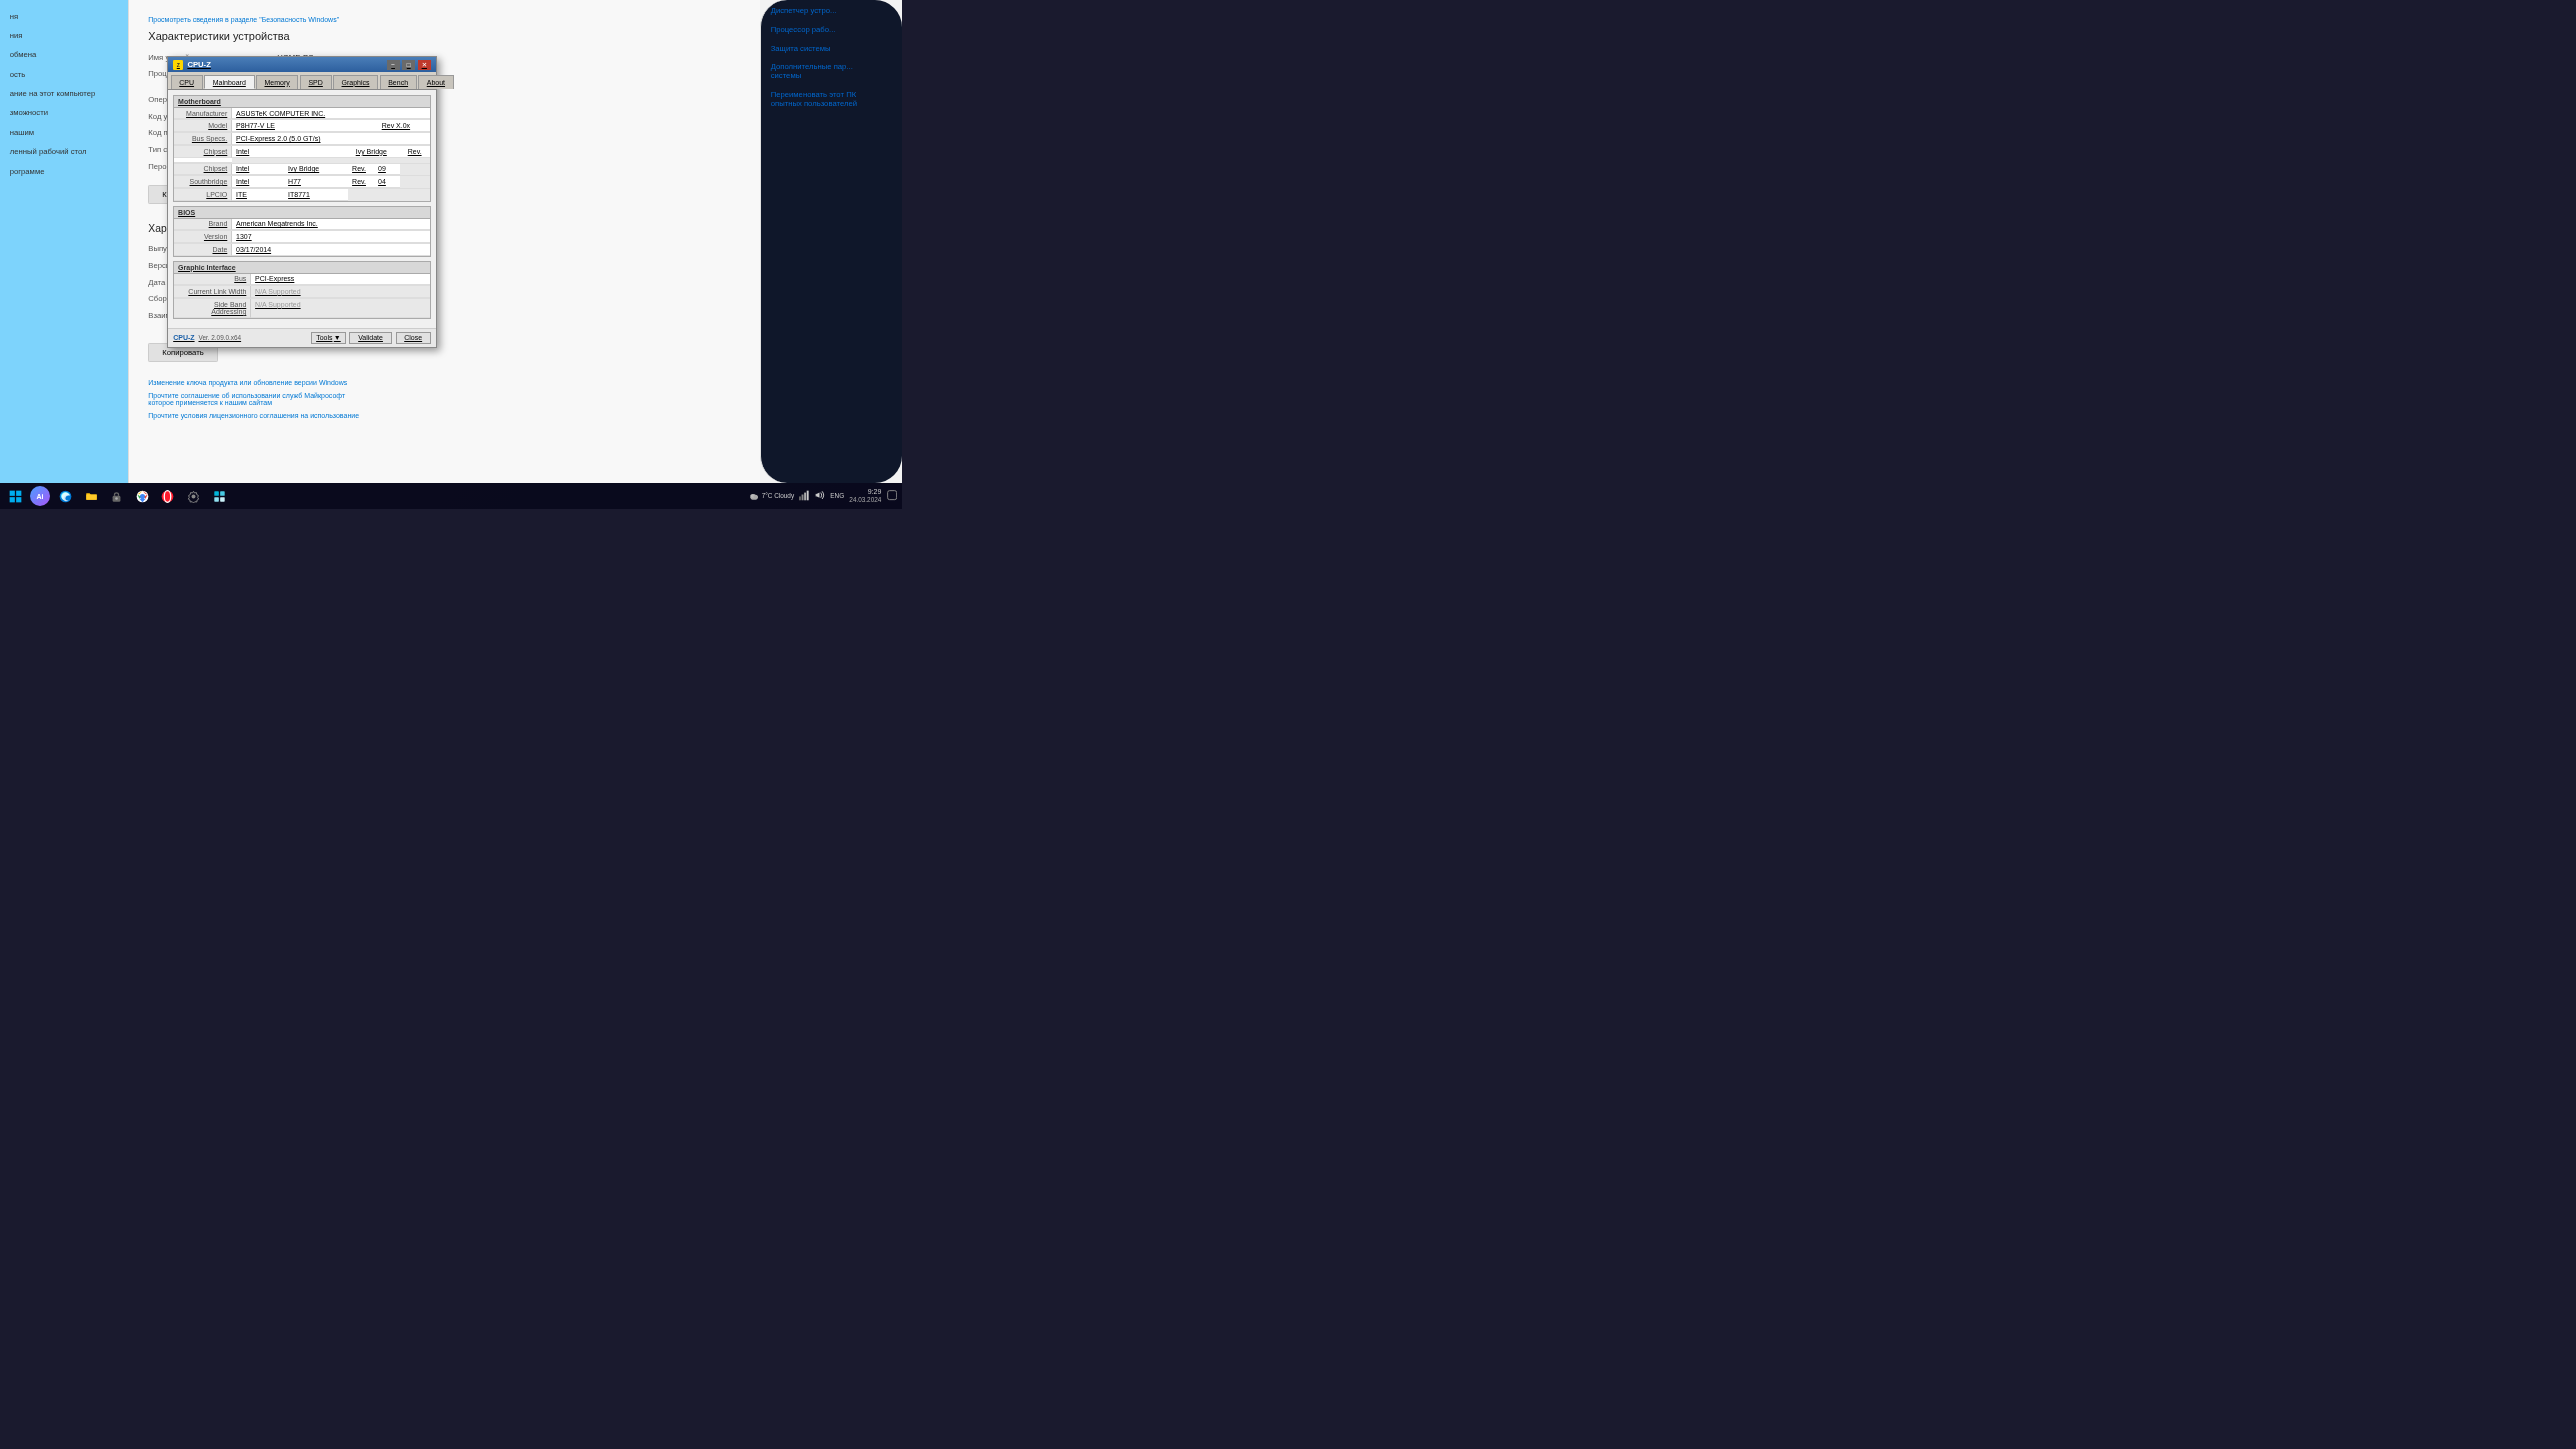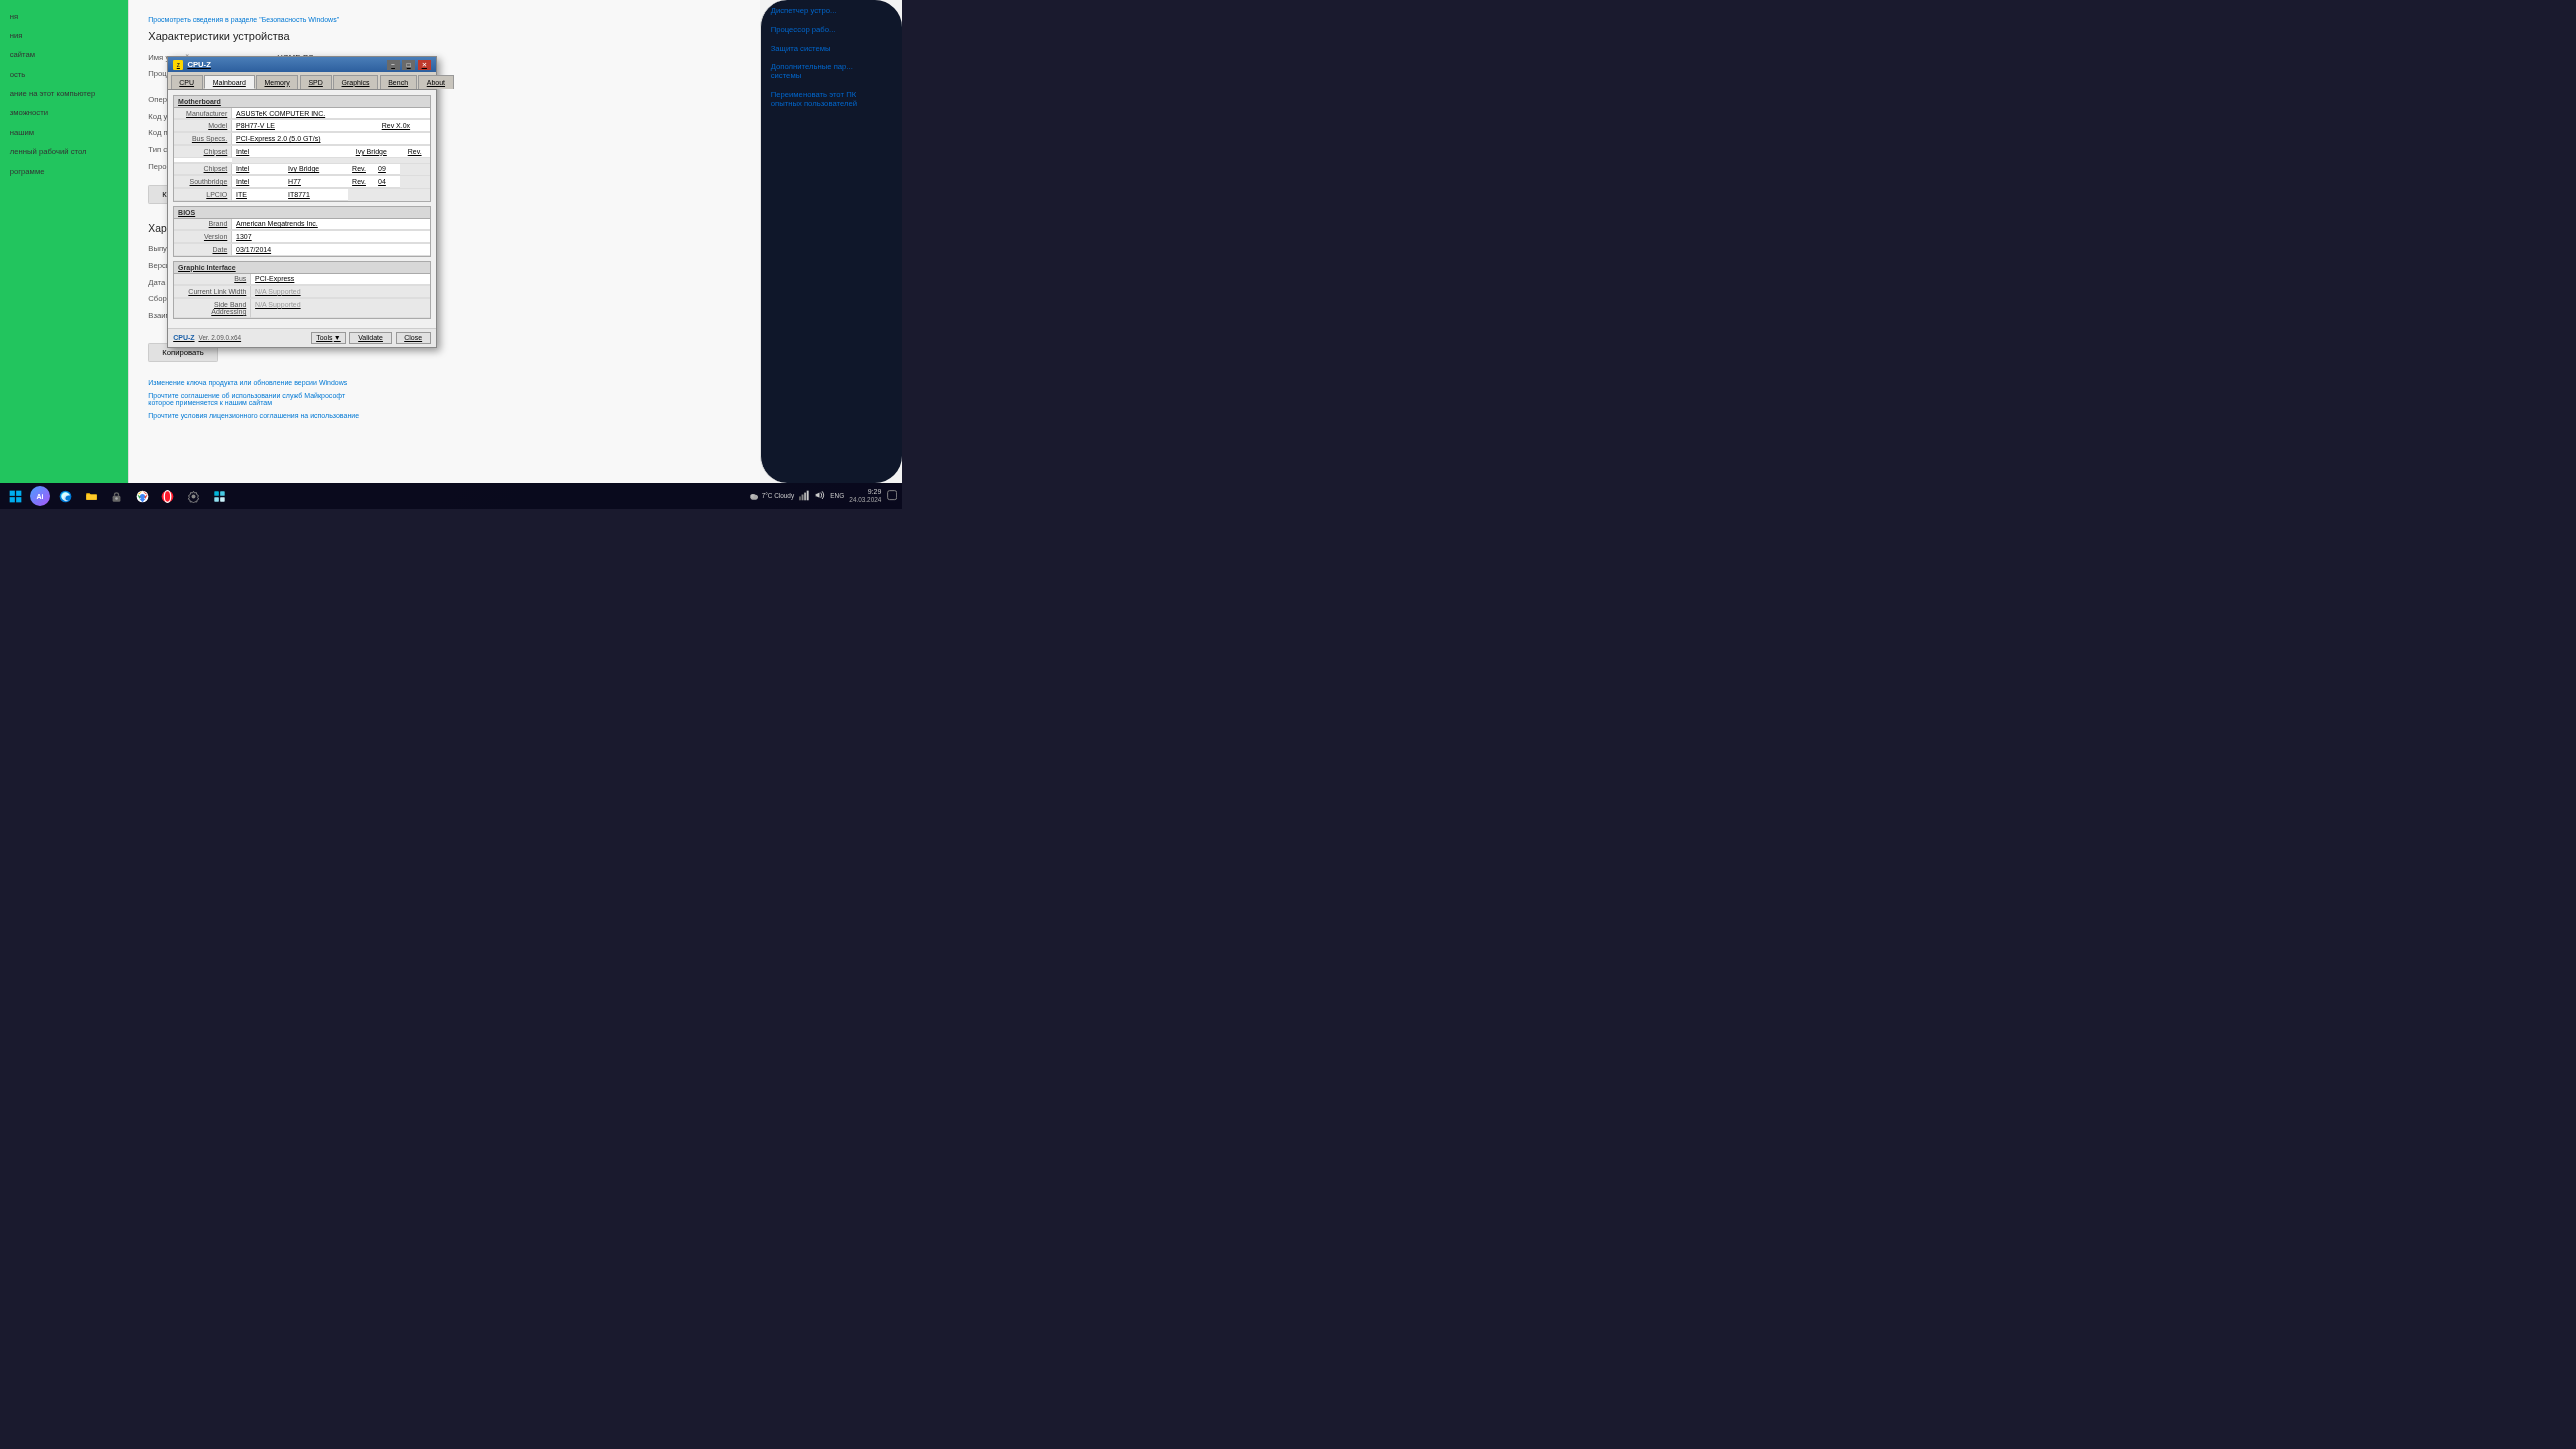--- a/index.html
+++ b/index.html
@@ -28,21 +28,21 @@
       right: 0;
       bottom: 26px;
       background: #f3f3f3;
       display: flex;
       overflow: hidden;
     }
 
     
     .sidebar {
       width: 129px;
-      background: #22c55e;
+      background: #7dd3fc;
       padding: 6.4px 0;
       border-right: 0.6px solid #ddd;
       font-size: 7.7px;
       color: #333;
     }
 
     .sidebar-item {
       padding: 5.2px 9.7px;
       cursor: pointer;
       color: #333;
@@ -367,21 +367,21 @@
 </head>
 <body>
 
 <div class="desktop">
 
   <div class="settings-panel">
 
     <div class="sidebar">
       <div class="sidebar-item">ня</div>
       <div class="sidebar-item">ния</div>
-      <div class="sidebar-item">сайтам</div>
+      <div class="sidebar-item">обмена</div>
       <div class="sidebar-item">ость</div>
       <div class="sidebar-item">ание на этот компьютер</div>
       <div class="sidebar-item">зможности</div>
       <div class="sidebar-item">нашим</div>
       <div class="sidebar-item">ленный рабочий стол</div>
       <div class="sidebar-item">рограмме</div>
     </div>
 
     <div class="main-content">
 

